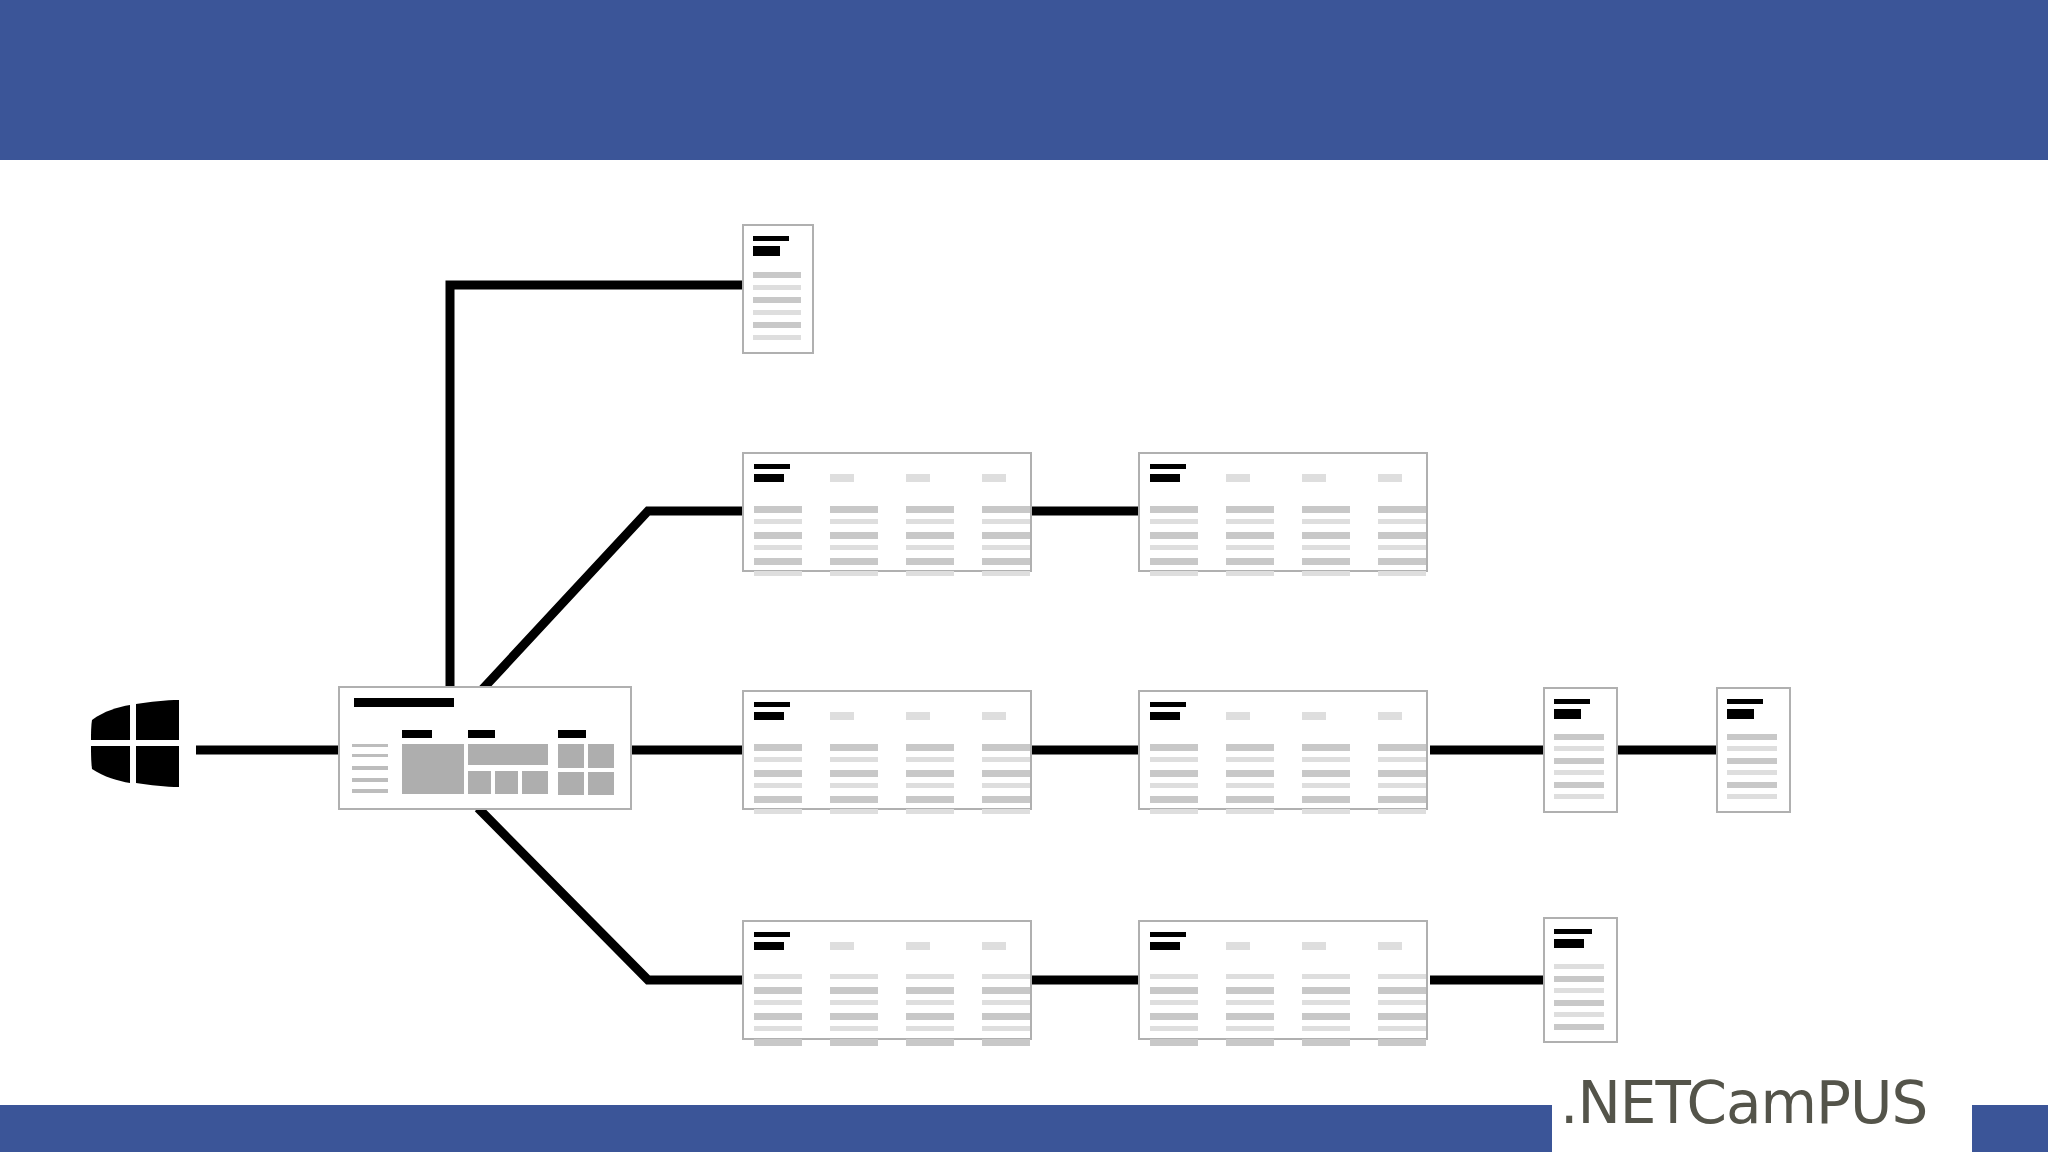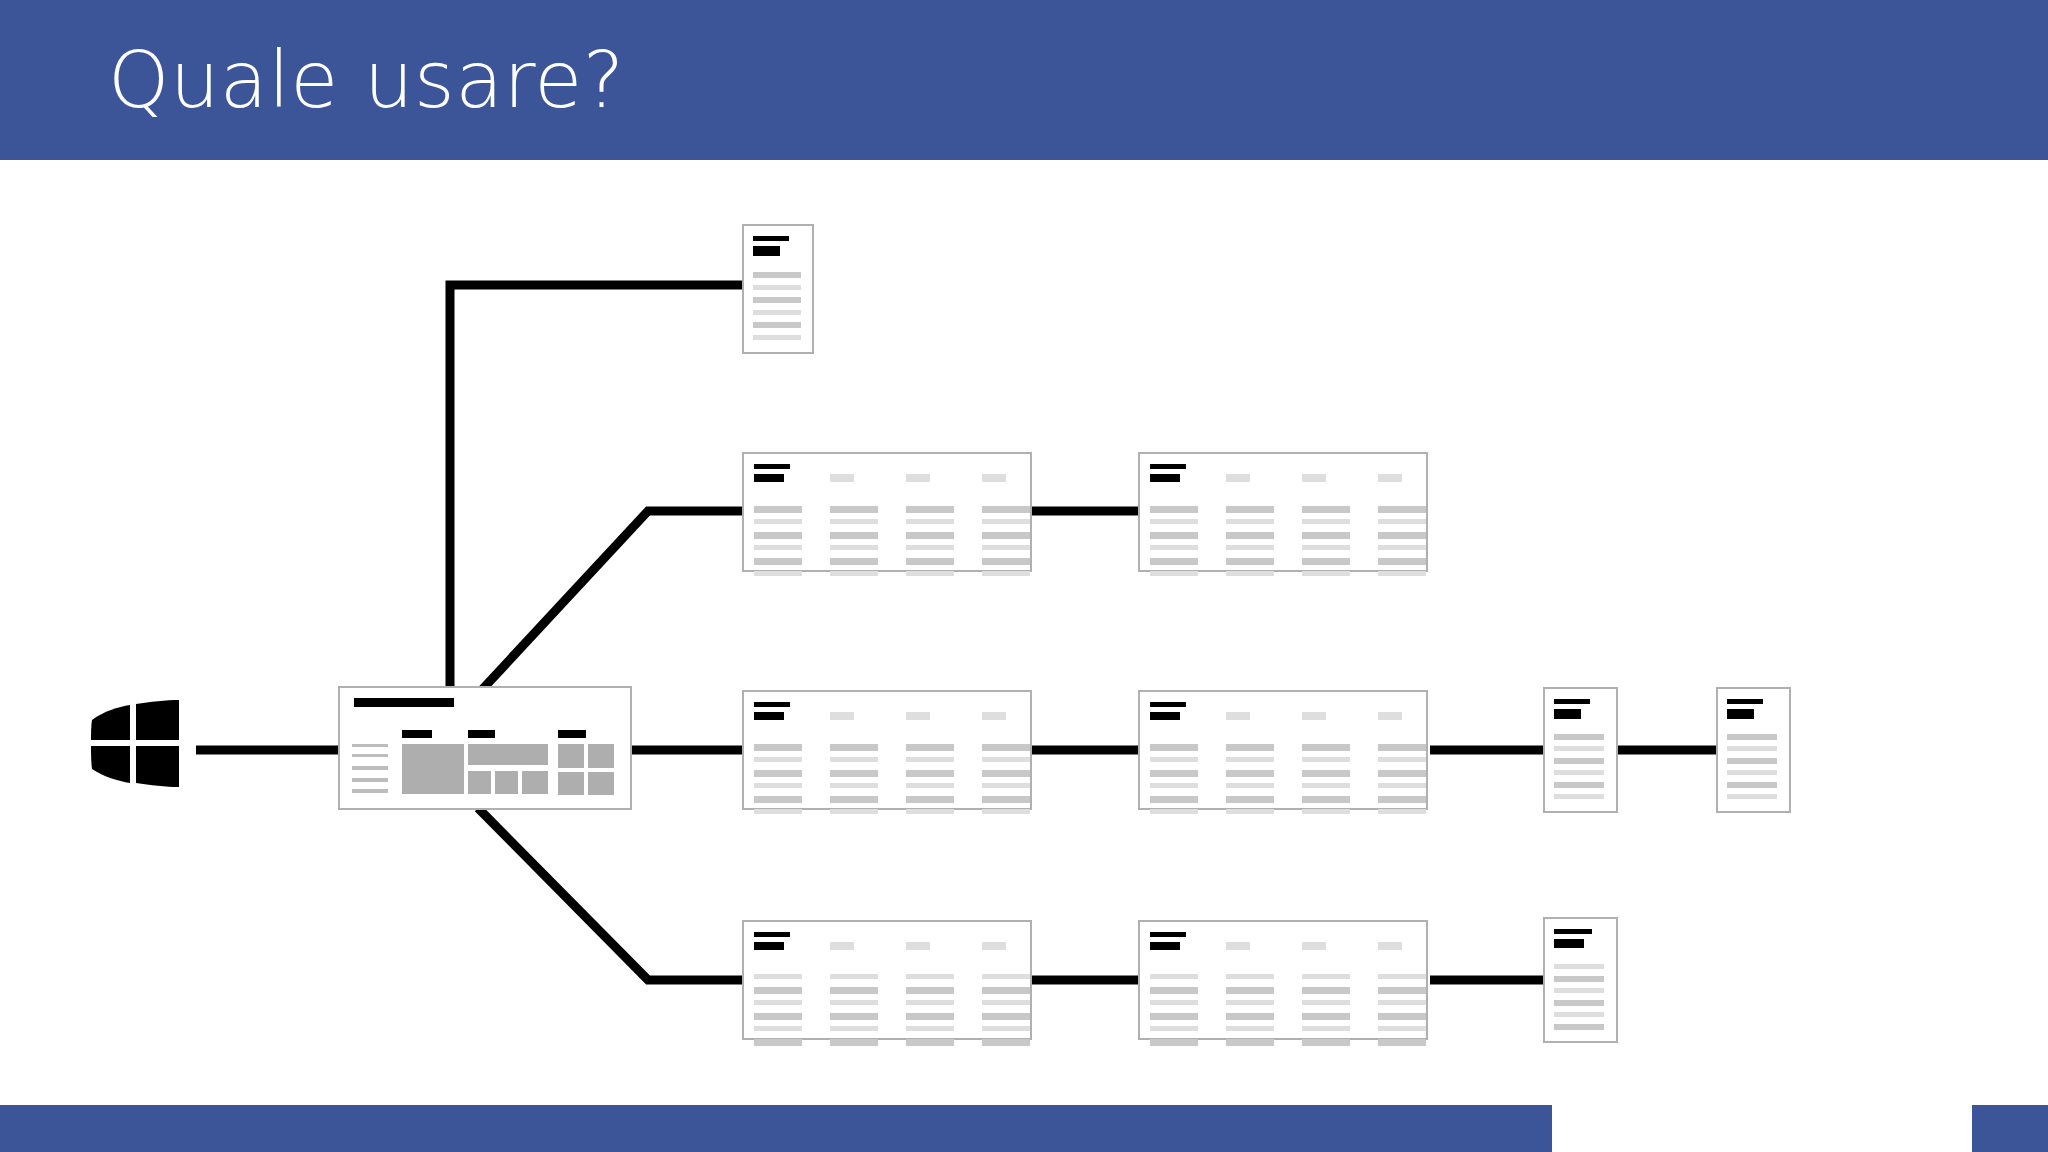--- a/index.html
+++ b/index.html
@@ -121,21 +121,20 @@
     position: absolute;
     background: #bdbdbd;
   }
 </style>
 </head>
 <body>
 
 <div id="slide">
 
   <div id="header-band"></div>
-  <div id="slide-title">Quale usare?</div>
 
   <div id="win-logo">
     <svg width="94" height="88" viewBox="0 0 94 88" xmlns="http://www.w3.org/2000/svg">
       <g fill="#000000">
         <path d="M4,20 C16,11 30,7 42,5 L42,40 L3,40 C3,33 3,26 4,20 Z"></path>
         <path d="M48,4 C62,2 78,0 91,0 L91,40 L48,40 Z"></path>
         <path d="M3,46 L42,46 L42,83 C30,81 16,77 4,69 C3,61 3,53 3,46 Z"></path>
         <path d="M48,46 L91,46 L91,87 C78,87 62,85 48,83 Z"></path>
       </g>
     </svg>
@@ -419,14 +418,17 @@
     <div class="bar g2" style="left:9px; top:45px; width:50px; height:5px;"></div>
     <div class="bar g1" style="left:9px; top:57px; width:50px; height:6px;"></div>
     <div class="bar g2" style="left:9px; top:69px; width:50px; height:5px;"></div>
     <div class="bar g1" style="left:9px; top:81px; width:50px; height:6px;"></div>
     <div class="bar g2" style="left:9px; top:93px; width:50px; height:5px;"></div>
     <div class="bar g1" style="left:9px; top:105px; width:50px; height:6px;"></div>
   </div>
 
   <div id="footer-band"></div>
   <div id="footer-logo-plate"></div>
+  <div id="brand-logo">
+    <span>.NETC</span><span class="brand-a">a</span><span>m</span><span class="brand-p">P</span><span>US</span>
+  </div>
 
 </div>
 
 </body></html>

